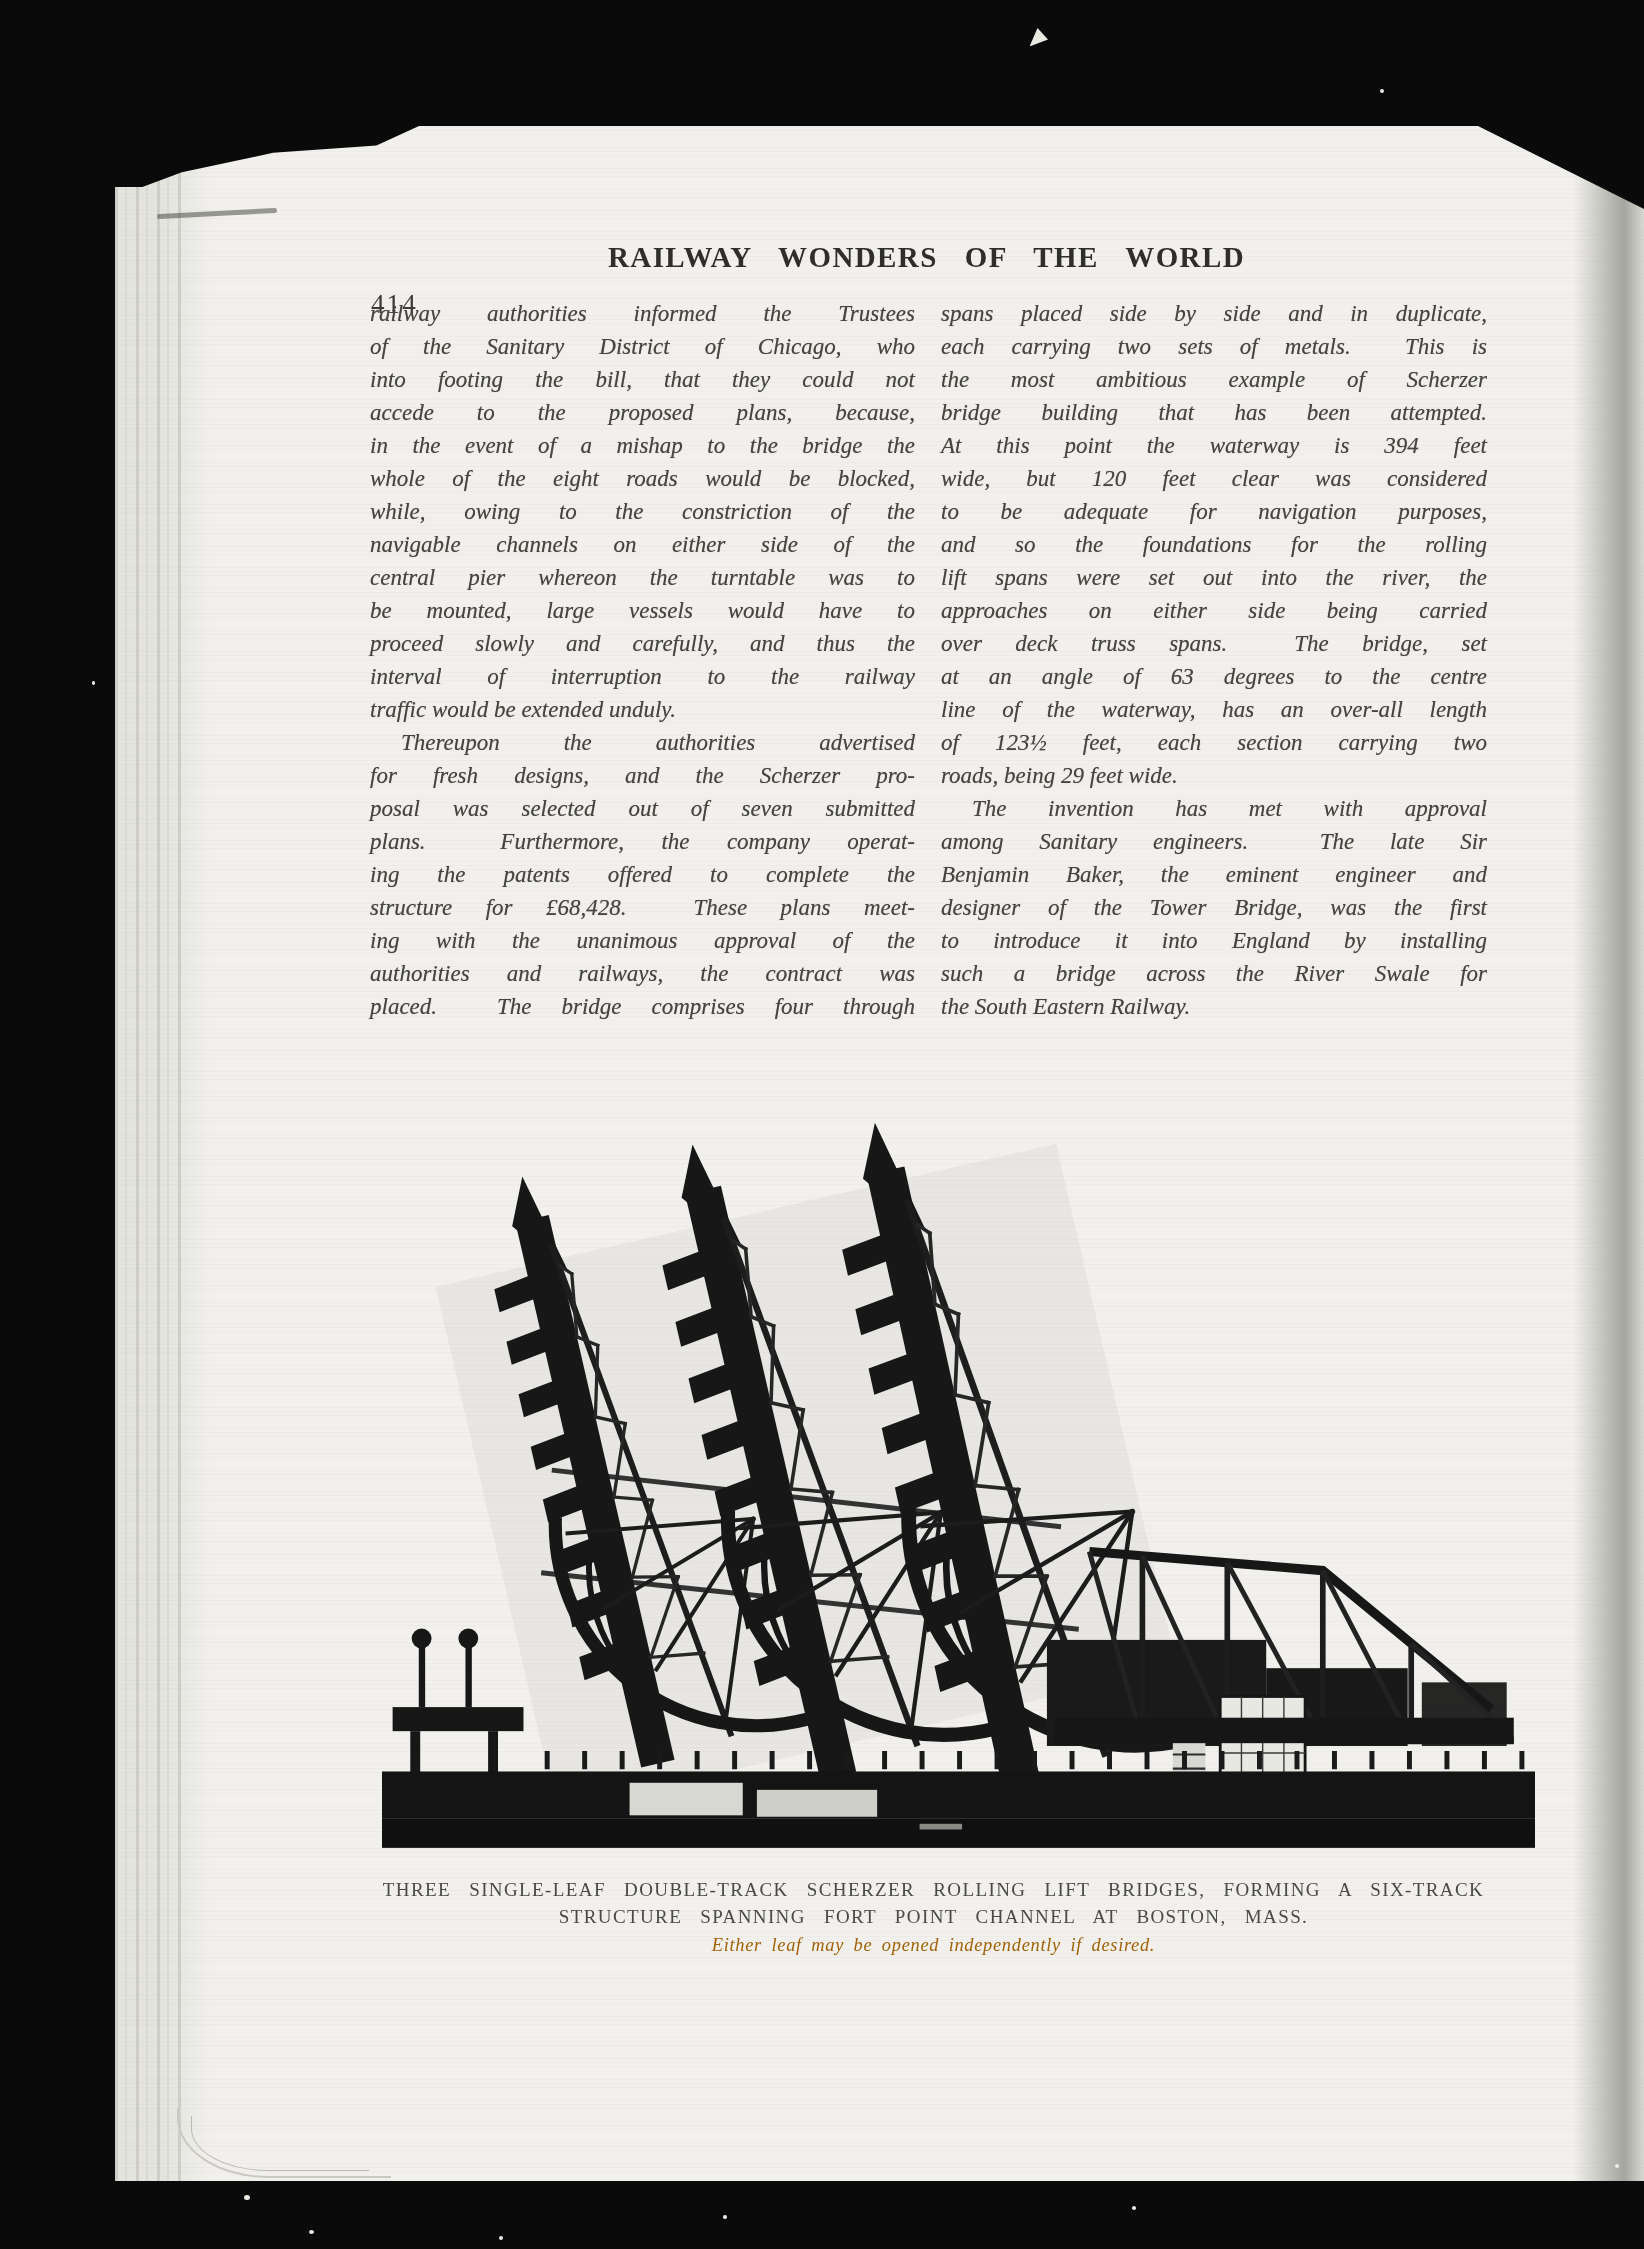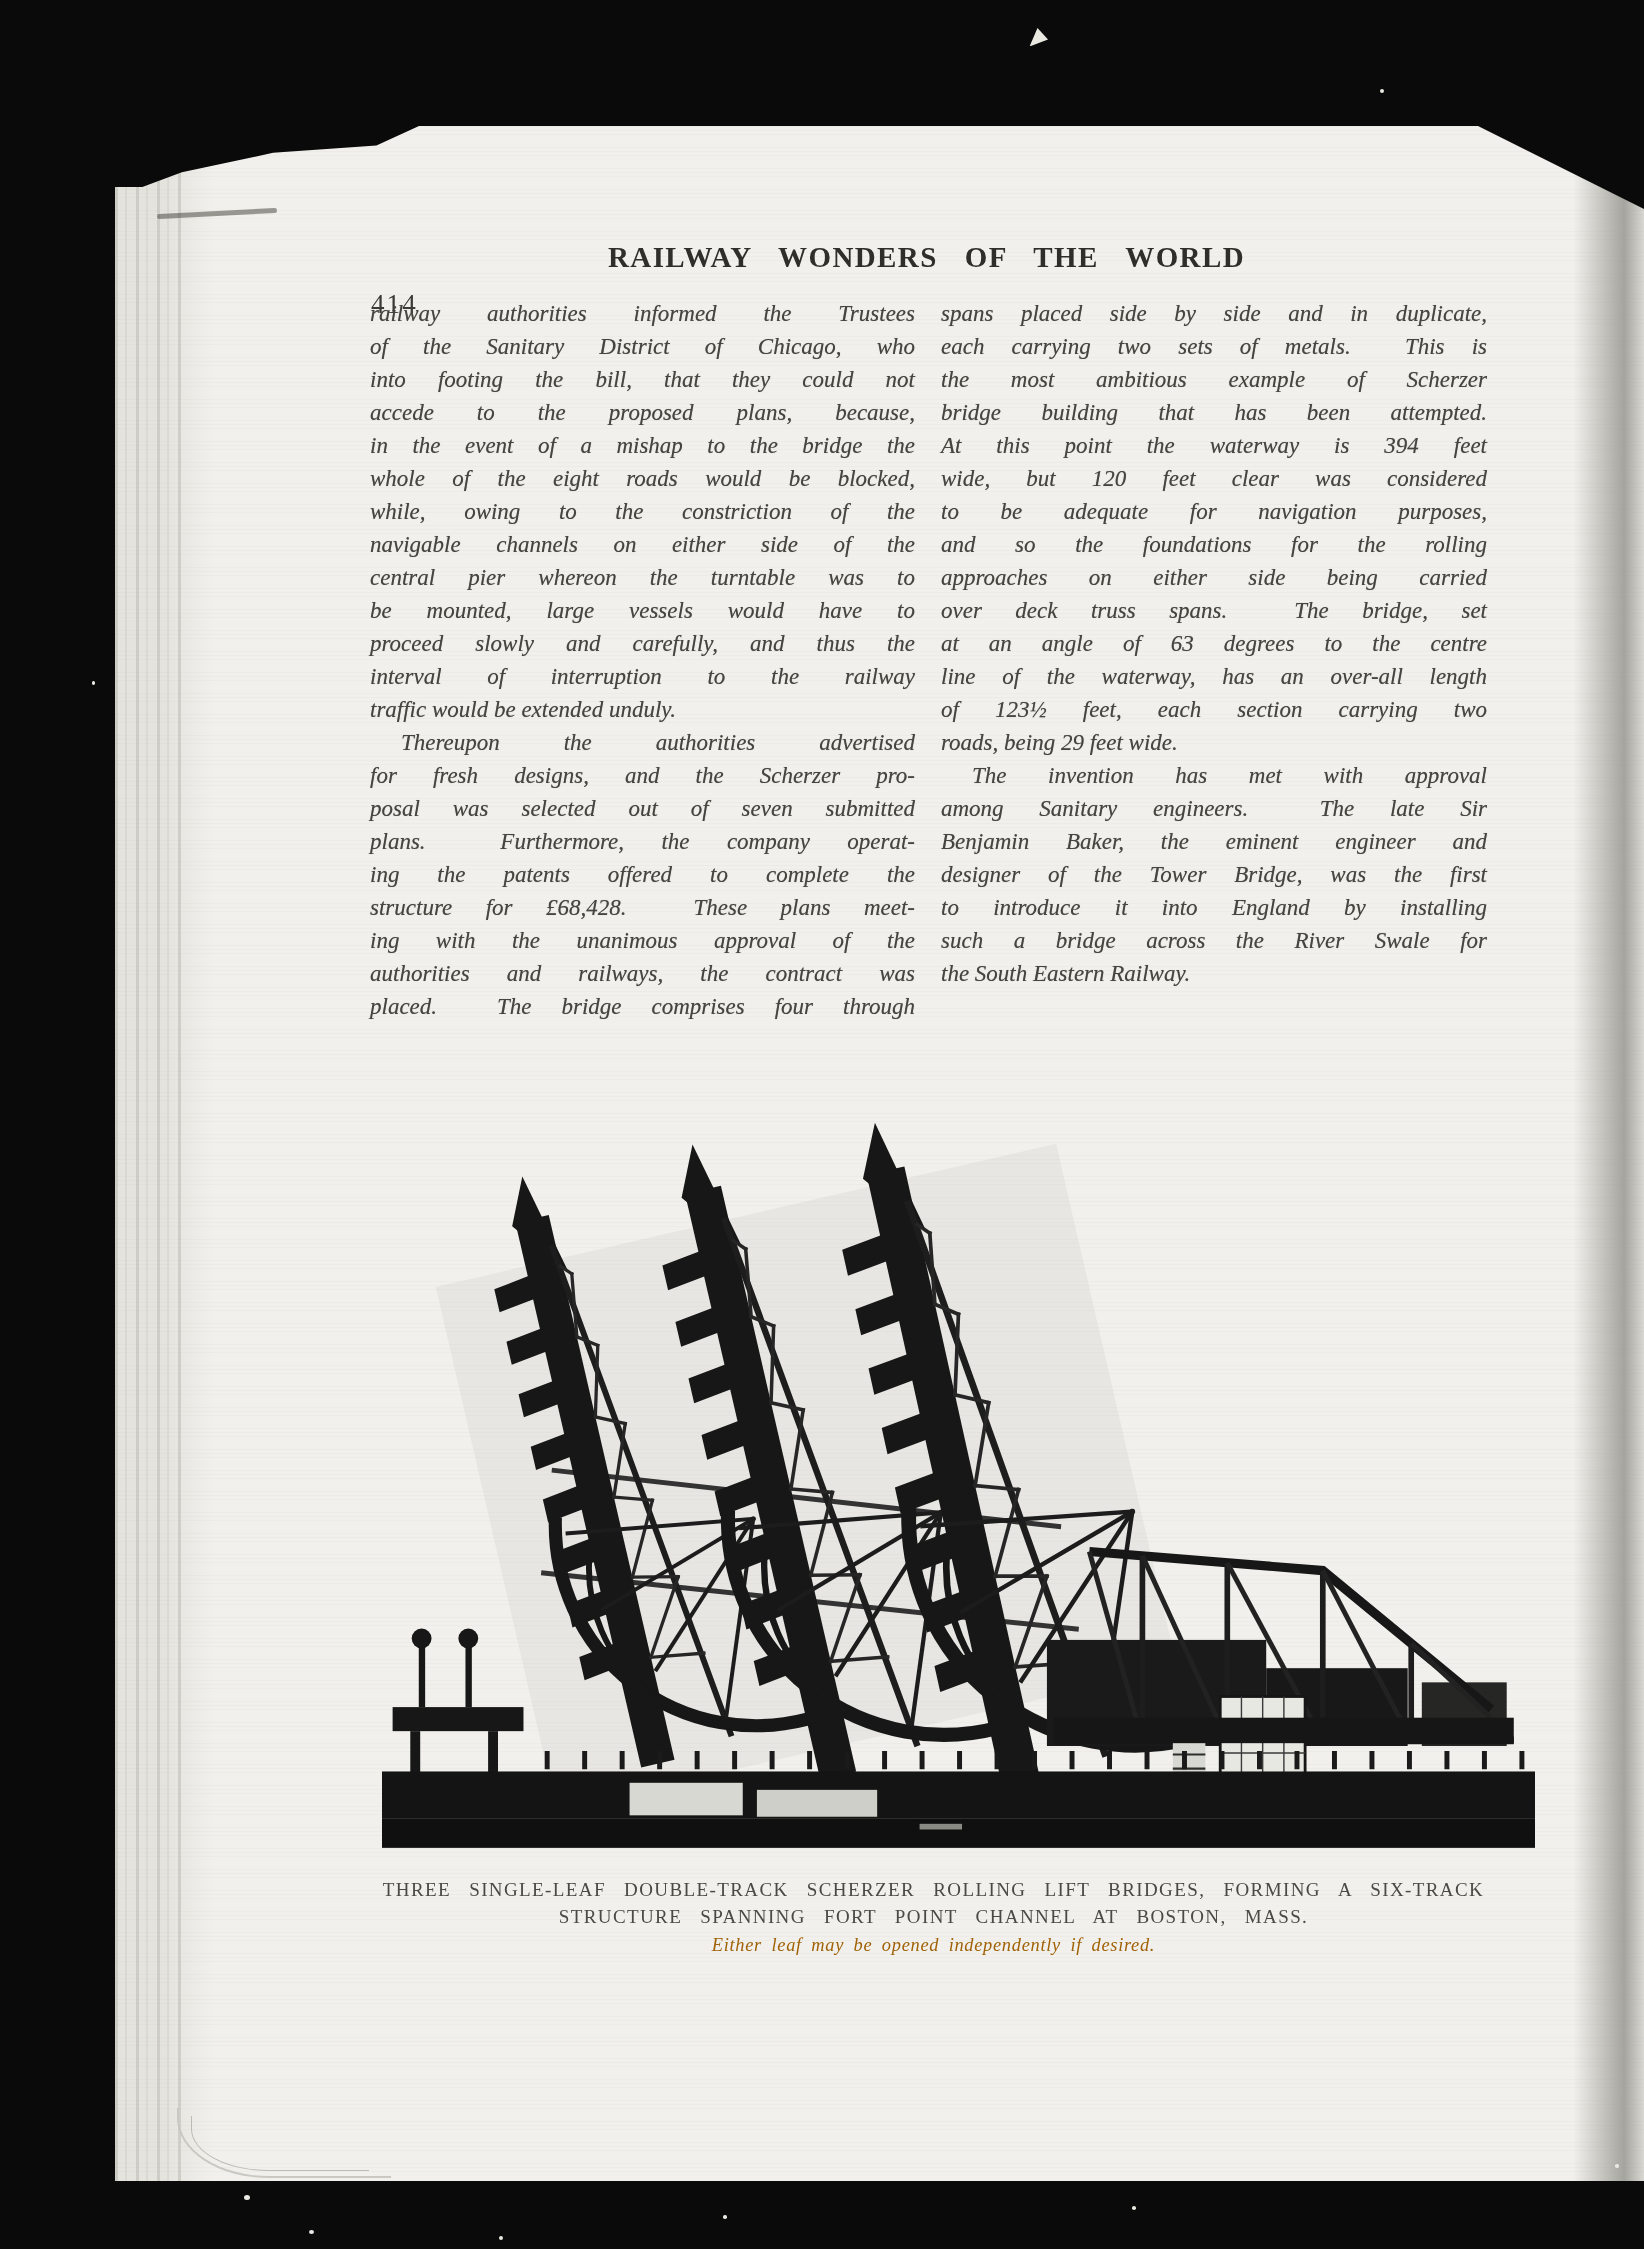--- a/index.html
+++ b/index.html
@@ -123,20 +123,21 @@
   </div>
 <div class="col right">
     <div class="tline">spans placed side by side and in duplicate,</div>
     <div class="tline">each carrying two sets of metals.  This is</div>
     <div class="tline">the most ambitious example of Scherzer</div>
     <div class="tline">bridge building that has been attempted.</div>
     <div class="tline">At this point the waterway is 394 feet</div>
     <div class="tline">wide, but 120 feet clear was considered</div>
     <div class="tline">to be adequate for navigation purposes,</div>
     <div class="tline">and so the foundations for the rolling</div>
+    <div class="tline">lift spans were set out into the river, the</div>
     <div class="tline">approaches on either side being carried</div>
     <div class="tline">over deck truss spans.  The bridge, set</div>
     <div class="tline">at an angle of 63 degrees to the centre</div>
     <div class="tline">line of the waterway, has an over-all length</div>
     <div class="tline">of 123½ feet, each section carrying two</div>
     <div class="tline tlast">roads, being 29 feet wide.</div>
     <div class="tline tindent">The invention has met with approval</div>
     <div class="tline">among Sanitary engineers.  The late Sir</div>
     <div class="tline">Benjamin Baker, the eminent engineer and</div>
     <div class="tline">designer of the Tower Bridge, was the first</div>

